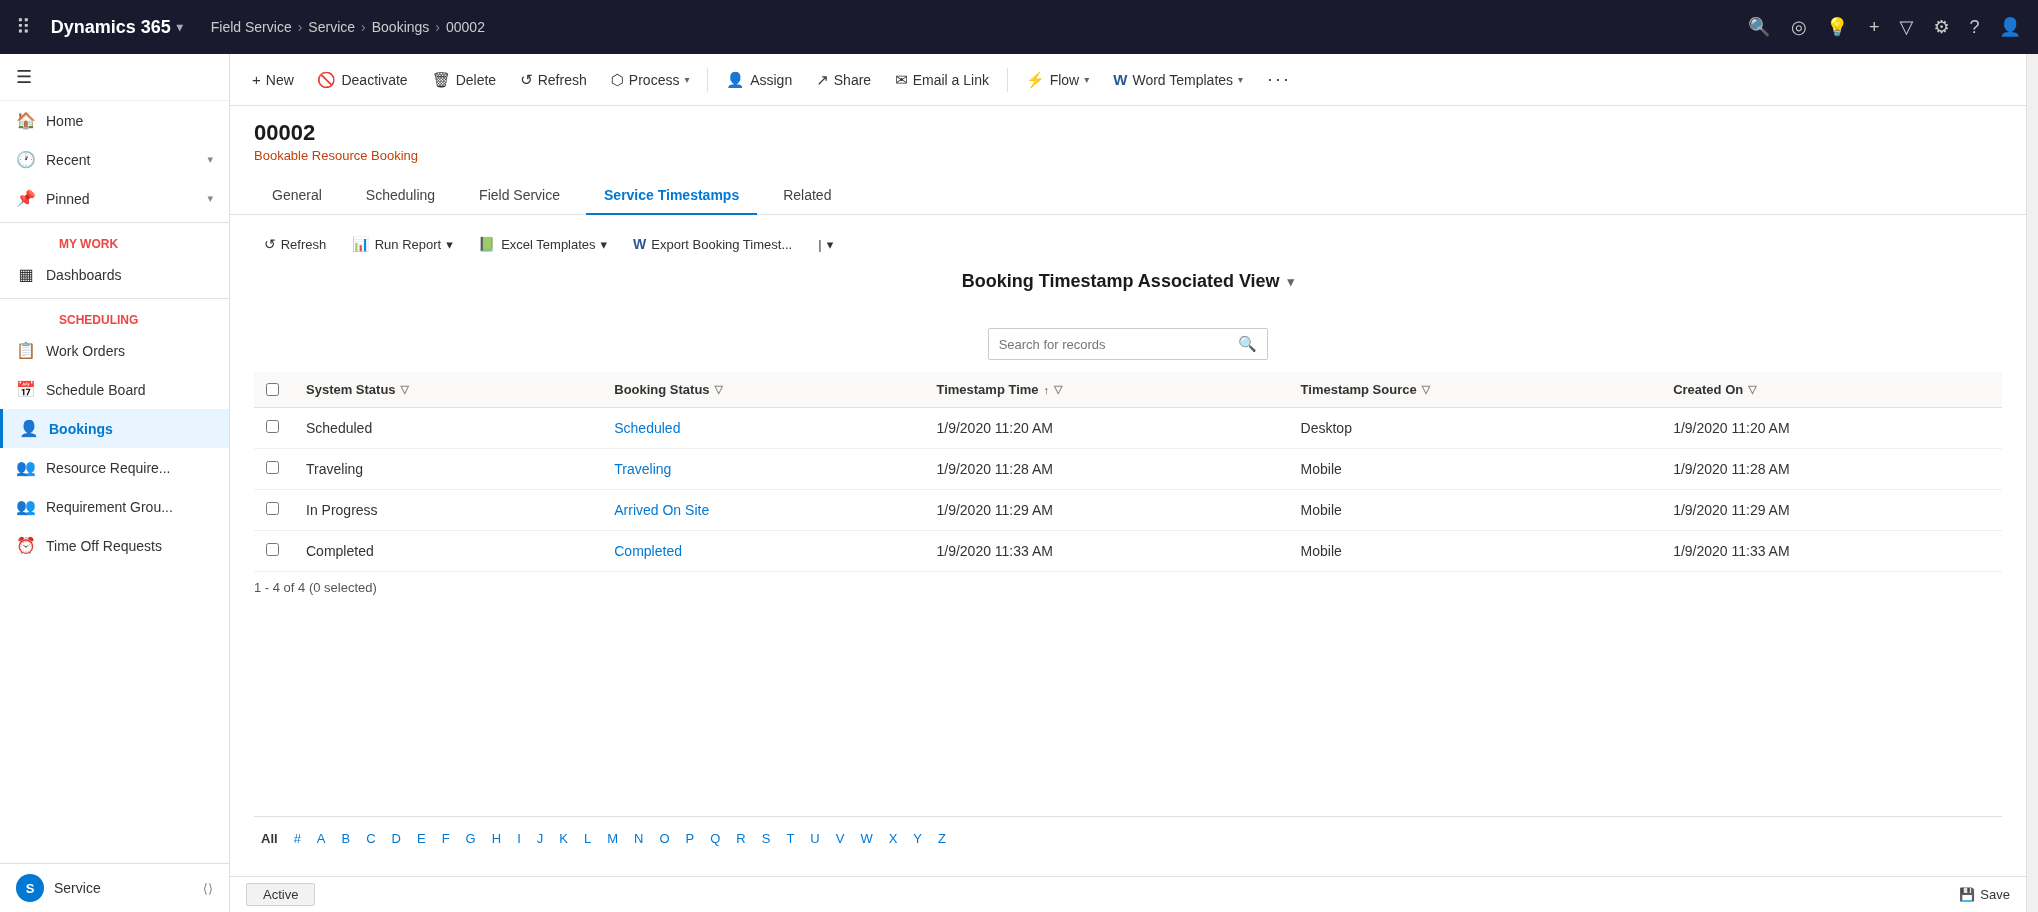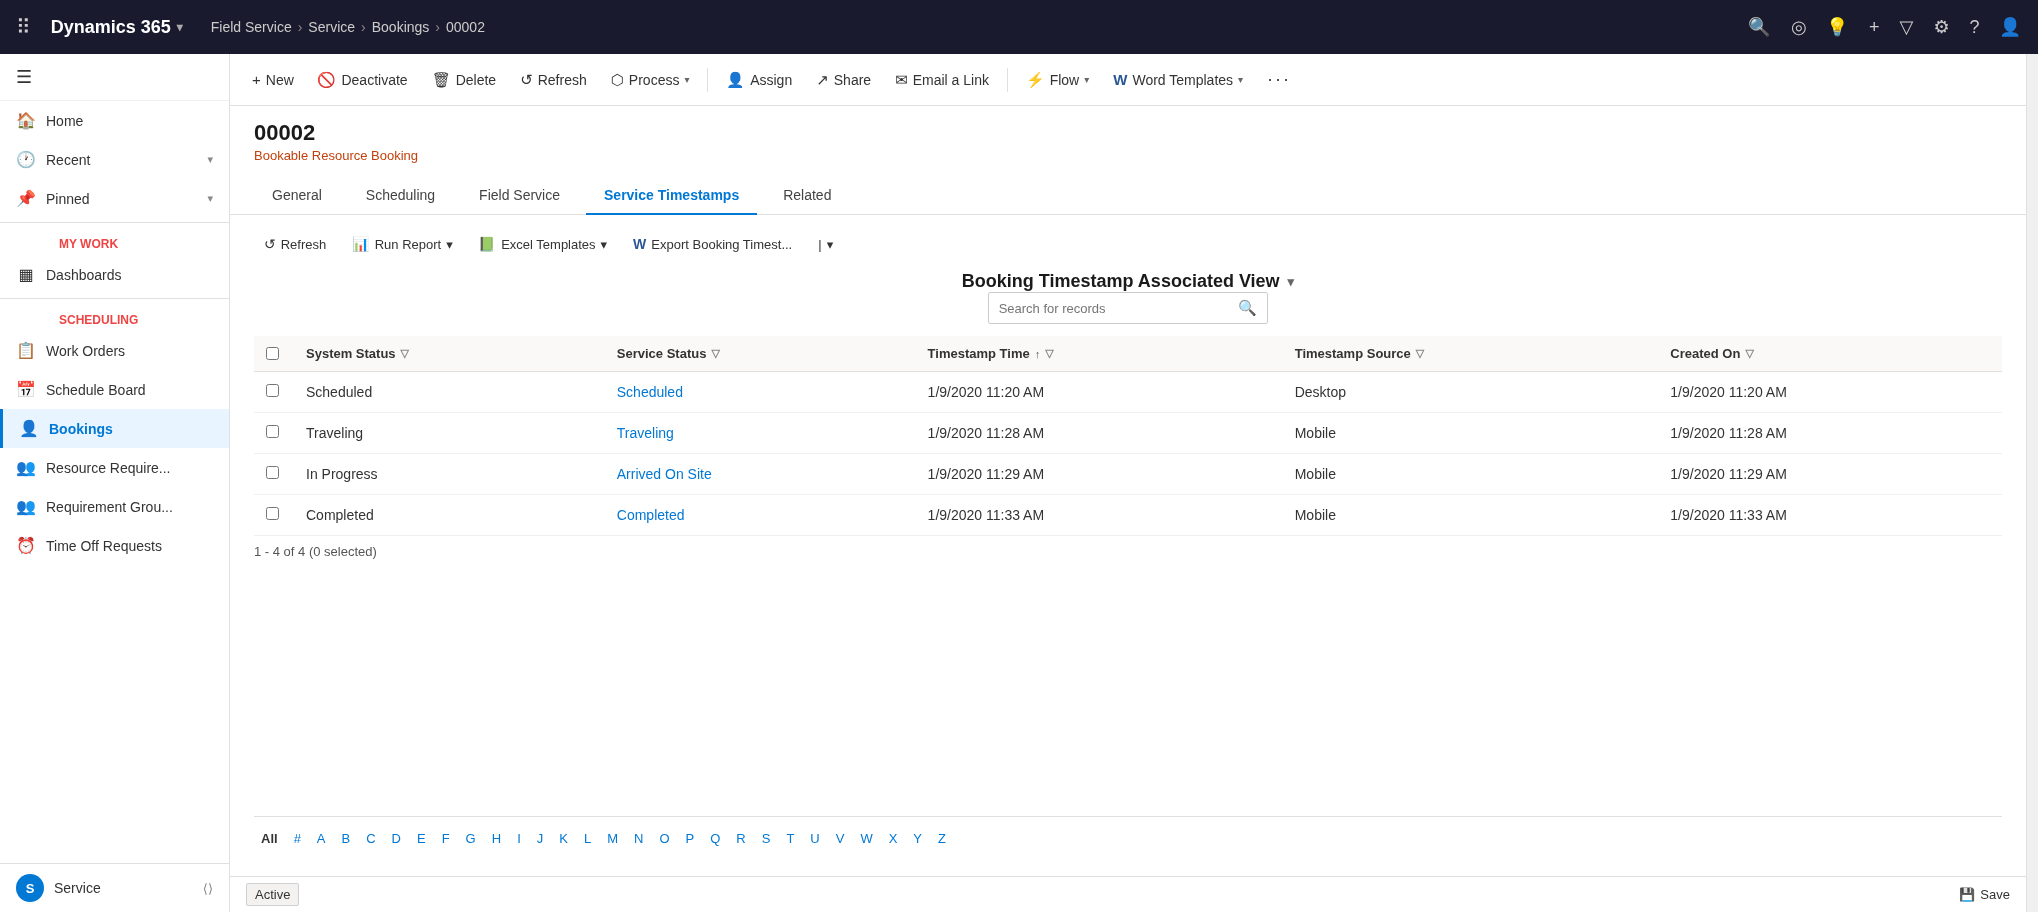--- a/index.html
+++ b/index.html
@@ -111,21 +111,21 @@
       border: none; background: transparent;
       color: #333; font-size: 13px;
       cursor: pointer; border-radius: 2px;
     }
     .sub-btn .icon { font-size: 14px; }
 
     
     .subgrid-header { display: flex; align-items: center; justify-content: space-between; margin-bottom: 12px; flex-shrink: 0; flex-direction: column; }
     .subgrid-title { font-size: 18px; font-weight: 600; color: #1a1a1a; display: flex; align-items: center; gap: 8px; }
     .subgrid-title .caret { font-size: 13px; color: #666; cursor: pointer; }
-    .search-box { display: flex; align-items: center; border: 1px solid #ccc; border-radius: 2px; overflow: hidden; }
+    .search-box { display: flex; align-items: center; border: 1px solid #ccc; border-radius: 2px; overflow: hidden; margin-top: 36px; }
     .search-box input { border: none; outline: none; padding: 6px 10px; font-size: 13px; width: 240px; color: #333; }
     .search-box .search-icon { padding: 6px 10px; background: #fff; color: #666; cursor: pointer; font-size: 15px; }
 
     
     .data-table { width: 100%; border-collapse: collapse; flex-shrink: 0; }
     .data-table thead tr { border-bottom: 1px solid #e0e0e0; background: #faf9f8; }
     .data-table thead th {
       padding: 10px 12px;
       text-align: left;
       font-size: 13px;
@@ -166,21 +166,21 @@
     .status-bar {
       background: #fff;
       border-top: 1px solid #e0e0e0;
       display: flex;
       align-items: center;
       justify-content: space-between;
       padding: 0 16px;
       height: 36px;
       flex-shrink: 0;
     }
-    .status-tag { font-size: 13px; color: #333; background: #f3f2f1; padding: 3px 8px; border-radius: 2px; border: 1px solid #d0d0d0; }
+    .status-tag { font-size: 13px; color: #333; background: #f3f2f1; padding: 3px 16px; border-radius: 2px; border: 1px solid #d0d0d0; }
     .save-btn { display: flex; align-items: center; gap: 5px; font-size: 13px; color: #333; cursor: pointer; border: none; background: transparent; }
 
     
     .right-scrollbar { width: 12px; background: #f0f0f0; flex-shrink: 0; border-left: 1px solid #e0e0e0; }
   </style>
 </head>
 <body>
 
 <div class="top-nav">
   <span class="waffle">⠿</span>
@@ -384,21 +384,21 @@
               </div>
             </th>
             <th>
               <div class="th-inner">
                 <span>System Status</span>
                 <span class="filter-icon">▽</span>
               </div>
             </th>
             <th>
               <div class="th-inner">
-                <span>Service Status</span>
+                <span>Booking Status</span>
                 <span class="filter-icon">▽</span>
               </div>
             </th>
             <th>
               <div class="th-inner">
                 <span>Timestamp Time</span>
                 <span class="sort-icon">↑</span>
                 <span class="filter-icon">▽</span>
               </div>
             </th>

